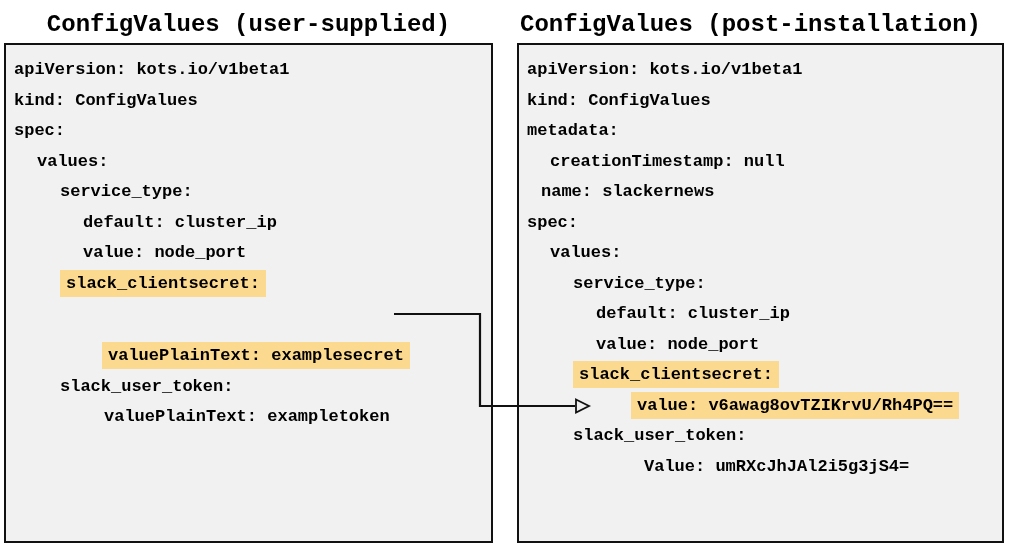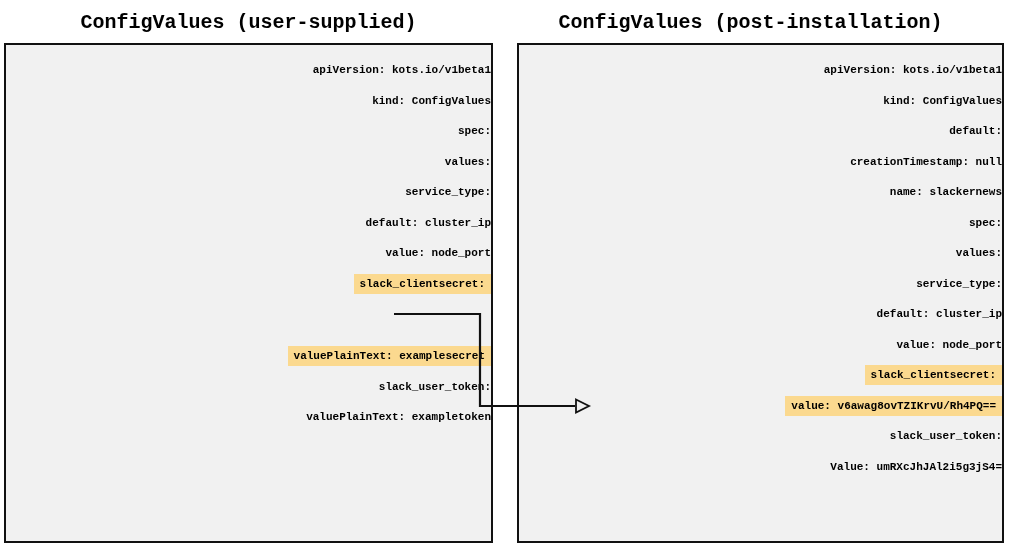--- a/index.html
+++ b/index.html
@@ -18,44 +18,43 @@
     overflow: hidden;
     background: #ffffff;
     font-family: "Liberation Mono", "DejaVu Sans Mono", monospace;
     color: var(--text);
   }
   .panel-title {
     position: absolute;
     top: 11px;
     height: 26px;
     text-align: center;
-    font-size: 20px;
+    font-size: 24px;
     font-weight: bold;
     letter-spacing: 0;
     white-space: pre;
   }
   #title-left  { left: 4px;   width: 489px; }
   #title-right { left: 507px; width: 487px; }
   .panel {
     position: absolute;
     top: 43px;
     height: 500px;
     background: var(--panel-bg);
     border: 2px solid var(--border);
   }
   #panel-left  { left: 4px;   width: 489px; }
   #panel-right { left: 517px; width: 487px; }
   .code-lines { padding-top: 10px; }
   .code-line {
     height: 30.5px;
     line-height: 30.5px;
-    font-size: 11px;
+    font-size: 17px;
     font-weight: bold;
     white-space: pre;
-    text-align: right;
   }
   .code-line span.hl {
     background: var(--hl);
     padding: 4px 6px;
   }
   #arrow-overlay {
     position: absolute;
     left: 0; top: 0;
     width: 1019px; height: 559px;
     pointer-events: none;
@@ -84,32 +83,32 @@
         <div class="code-line" style="padding-left: 96px; margin-top: 42px;"><span class="hl">valuePlainText: examplesecret</span></div>
         <div class="code-line" style="padding-left: 54px;"><span>slack_user_token:</span></div>
         <div class="code-line" style="padding-left: 98px;"><span>valuePlainText: exampletoken</span></div>
       </div>
   </div>
 
   <div id="panel-right" class="panel">
     <div class="code-lines">
         <div class="code-line" style="padding-left: 8px;"><span>apiVersion: kots.io/v1beta1</span></div>
         <div class="code-line" style="padding-left: 8px;"><span>kind: ConfigValues</span></div>
-        <div class="code-line" style="padding-left: 8px;"><span>default:</span></div>
-        <div class="code-line" style="padding-left: 47px;"><span>creationTimestamp: null</span></div>
+        <div class="code-line" style="padding-left: 8px;"><span>metadata:</span></div>
+        <div class="code-line" style="padding-left: 31px;"><span>creationTimestamp: null</span></div>
         <div class="code-line" style="padding-left: 22px;"><span>name: slackernews</span></div>
         <div class="code-line" style="padding-left: 8px;"><span>spec:</span></div>
         <div class="code-line" style="padding-left: 31px;"><span>values:</span></div>
         <div class="code-line" style="padding-left: 54px;"><span>service_type:</span></div>
         <div class="code-line" style="padding-left: 77px;"><span>default: cluster_ip</span></div>
         <div class="code-line" style="padding-left: 77px;"><span>value: node_port</span></div>
         <div class="code-line" style="padding-left: 54px;"><span class="hl">slack_clientsecret:</span></div>
         <div class="code-line" style="padding-left: 77px; margin-left: 35px;"><span class="hl">value: v6awag8ovTZIKrvU/Rh4PQ==</span></div>
         <div class="code-line" style="padding-left: 54px;"><span>slack_user_token:</span></div>
-        <div class="code-line" style=""><span>Value: umRXcJhJAl2i5g3jS4=</span></div>
+        <div class="code-line" style="padding-left: 77px; margin-left: 48px;"><span>Value: umRXcJhJAl2i5g3jS4=</span></div>
       </div>
   </div>
 
   <svg id="arrow-overlay" viewBox="0 0 1019 559" xmlns="http://www.w3.org/2000/svg">
     <path d="M 394 314 L 480 314 L 480 406 L 575 406" fill="none" stroke="var(--arrow)" stroke-width="2.2"></path>
     <polygon points="576,399.5 589,406 576,412.5" fill="var(--panel-bg)" stroke="var(--arrow)" stroke-width="1.8"></polygon>
   </svg>
 
 </div>
 

